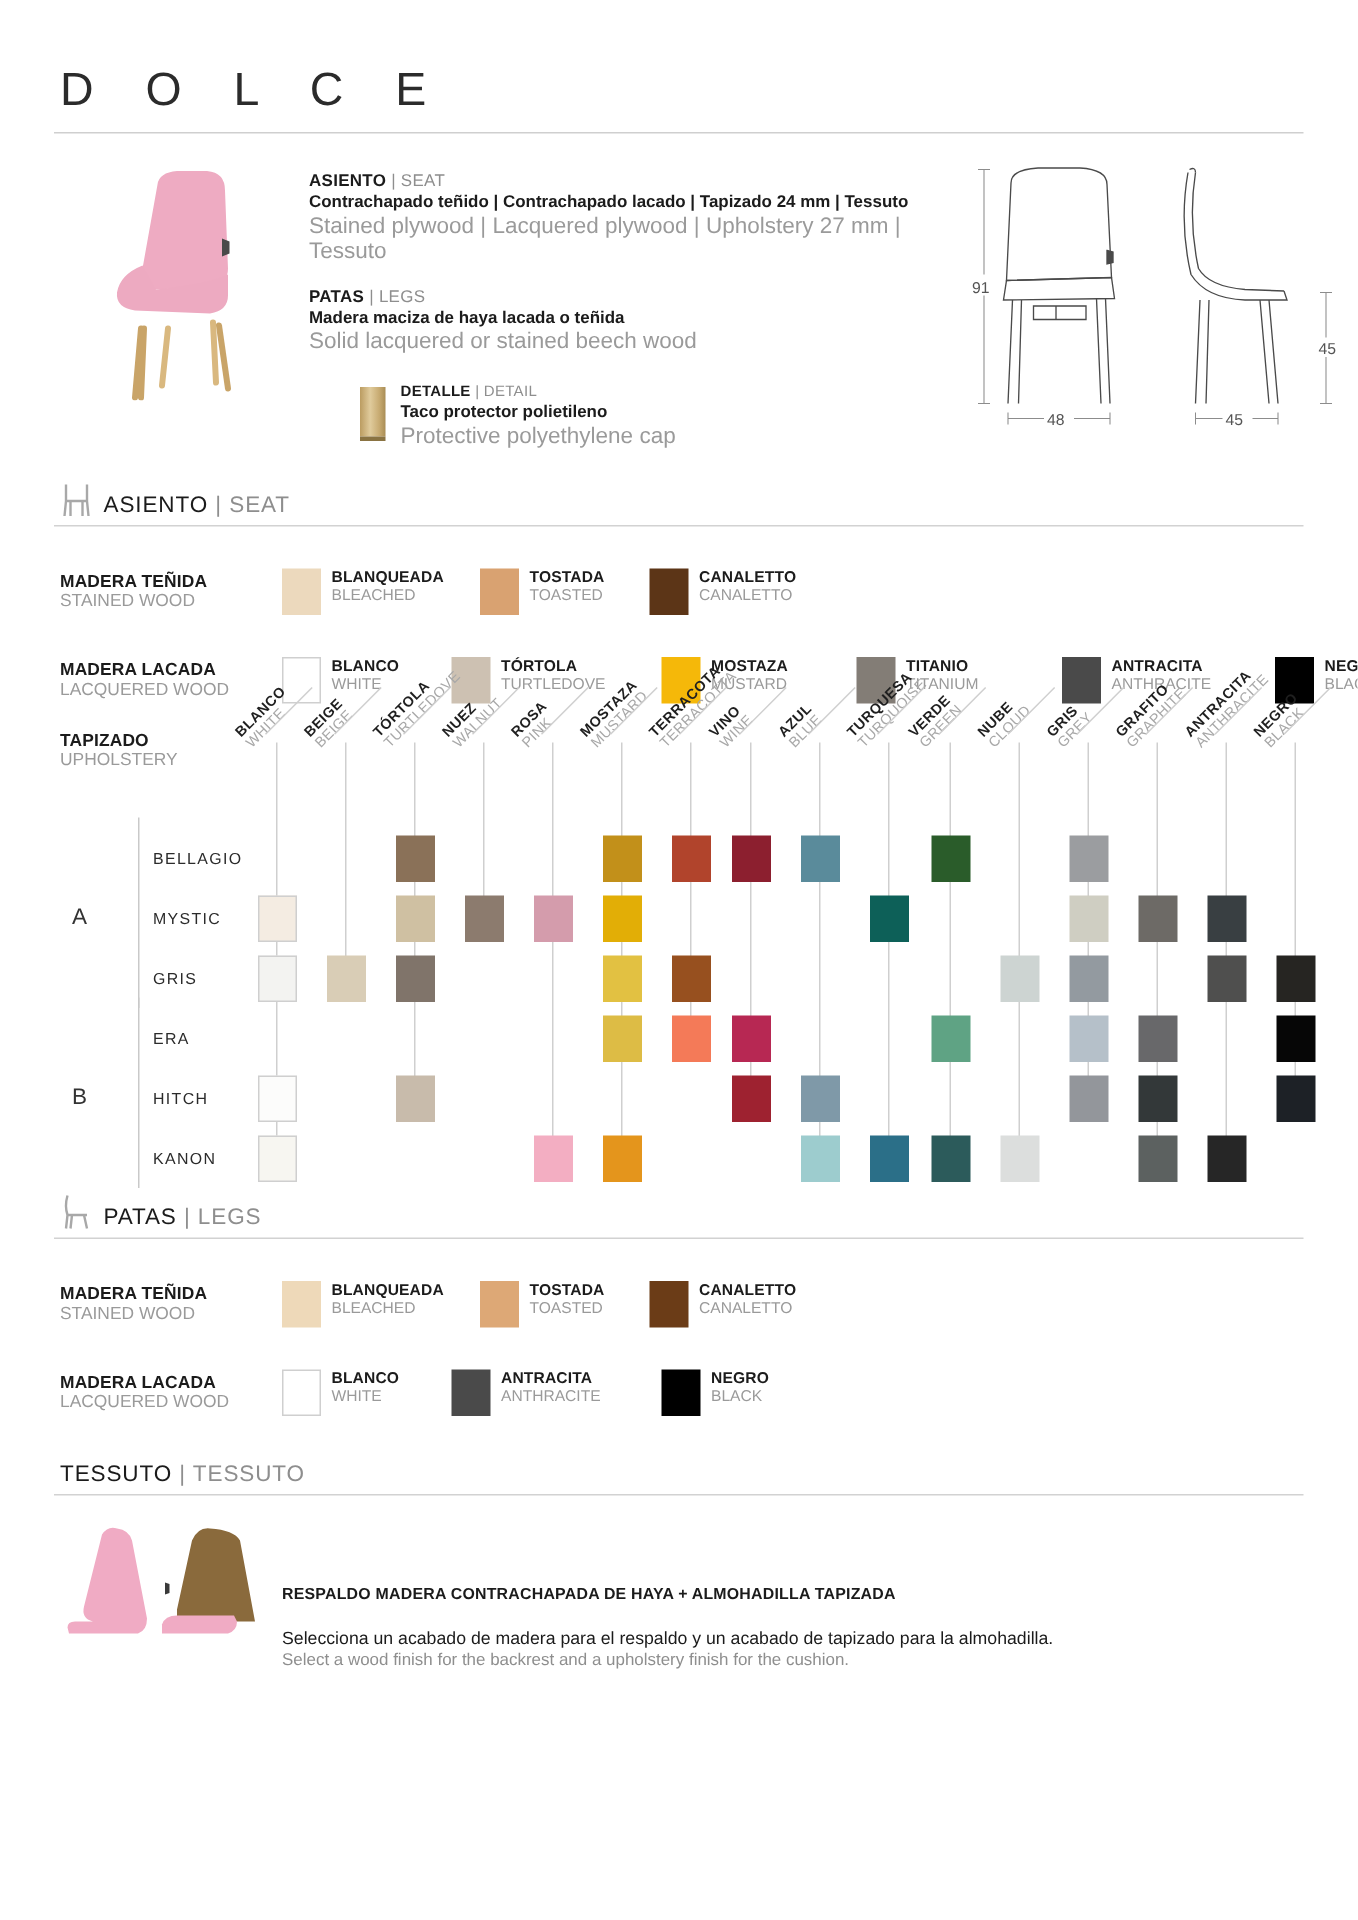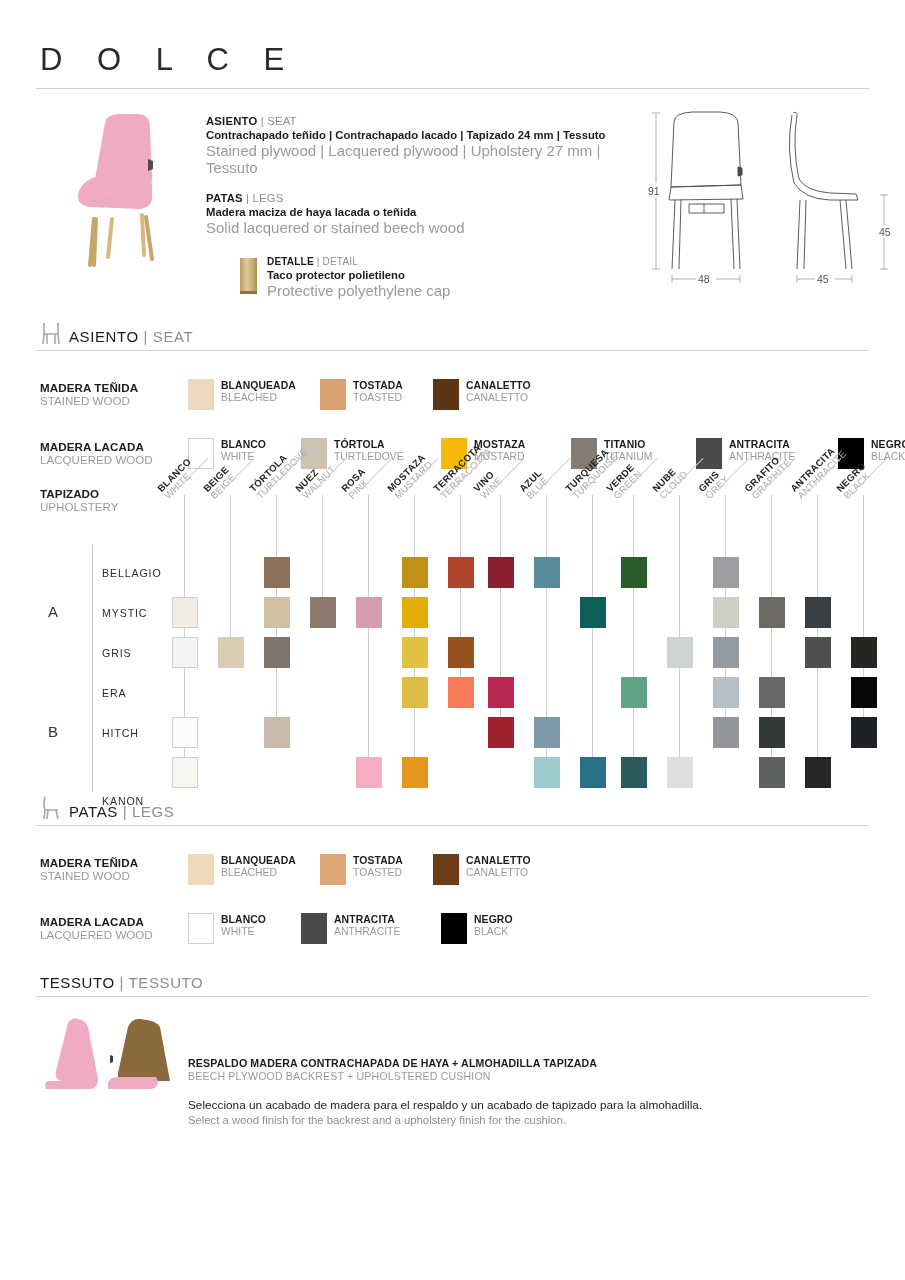--- a/index.html
+++ b/index.html
@@ -247,21 +247,21 @@
               <div class="sw-en">TURTLEDOVE</div>
             </div>
           </div>
           <div class="sw-item" style="width: 130px;">
             <div class="sw-chip" style="background: rgb(245, 184, 9);"></div>
             <div class="sw-name">
               <div class="sw-es">MOSTAZA</div>
               <div class="sw-en">MUSTARD</div>
             </div>
           </div>
-          <div class="sw-item" style="width: 125px;">
+          <div class="sw-item" style="width: 137px;">
             <div class="sw-chip" style="background: rgb(131, 125, 118);"></div>
             <div class="sw-name">
               <div class="sw-es">TITANIO</div>
               <div class="sw-en">TITANIUM</div>
             </div>
           </div>
           <div class="sw-item" style="width: 142px;">
             <div class="sw-chip" style="background: rgb(74, 74, 74);"></div>
             <div class="sw-name">
               <div class="sw-es">ANTRACITA</div>
@@ -385,21 +385,21 @@
     <div id="uph-rows">
         <div class="grp-bar" style="top: 58px; height: 127px;"></div>
         <div class="grp-letter" style="top: 116px;">A</div>
         <div class="row-lab" style="top: 80px;">BELLAGIO</div>
         <div class="row-lab" style="top: 120px;">MYSTIC</div>
         <div class="row-lab" style="top: 160px;">GRIS</div>
         <div class="grp-bar" style="top: 178px; height: 127px;"></div>
         <div class="grp-letter" style="top: 236px;">B</div>
         <div class="row-lab" style="top: 200px;">ERA</div>
         <div class="row-lab" style="top: 240px;">HITCH</div>
-        <div class="row-lab" style="top: 280px; margin-top: 28px;">KANON</div>
+        <div class="row-lab" style="top: 280px;">KANON</div>
       </div>
     <div id="uph-cells">
         <div class="cell" style="left: 228px; top: 70px; background: rgb(138, 113, 88);"></div>
         <div class="cell" style="left: 366px; top: 70px; background: rgb(194, 144, 26);"></div>
         <div class="cell" style="left: 412px; top: 70px; background: rgb(177, 68, 44);"></div>
         <div class="cell" style="left: 452px; top: 70px; background: rgb(140, 31, 47);"></div>
         <div class="cell" style="left: 498px; top: 70px; background: rgb(90, 139, 155);"></div>
         <div class="cell" style="left: 585px; top: 70px; background: rgb(42, 92, 42);"></div>
         <div class="cell" style="left: 677px; top: 70px; background: rgb(155, 157, 160);"></div>
         <div class="cell bordered" style="left: 136px; top: 110px; background: rgb(244, 236, 226);"></div>
@@ -536,20 +536,19 @@
       <div class="tess-pics">
         <svg width="148" height="80" viewBox="0 0 148 80">
           <path d="M38 4 Q32 2 28 8 L16 56 Q14 64 22 66 L10 66 Q5 66 5 70 L6 74 L52 74 Q58 72 58 64 L48 12 Q46 5 38 4 Z" fill="#f0abc4"></path>
           <path d="M100 4 Q92 3 88 12 L78 58 L78 66 L130 66 L120 12 Q116 5 100 4 Z" fill="#8a6a3c"></path>
           <path d="M78 62 Q70 62 68 68 L68 74 L112 74 Q118 72 118 66 L116 62 Z" fill="#f0abc4"></path>
           <path d="M70 40 l3 1 0 6 -3 1z" fill="#3a3a3a"></path>
         </svg>
       </div>
       <div class="tess-txt">
         <div class="tt-es">RESPALDO MADERA CONTRACHAPADA DE HAYA + ALMOHADILLA TAPIZADA</div>
-        <div class="tt-en">BEECH PLYWOOD BACKREST + UPHOLSTERED CUSHION</div>
         <div class="tt-p-es">Selecciona un acabado de madera para el respaldo y un acabado de tapizado para la almohadilla.</div>
         <div class="tt-p-en">Select a wood finish for the backrest and a upholstery finish for the cushion.</div>
       </div>
     </div>
   </div>
 
 </div>
 
 </body></html>

